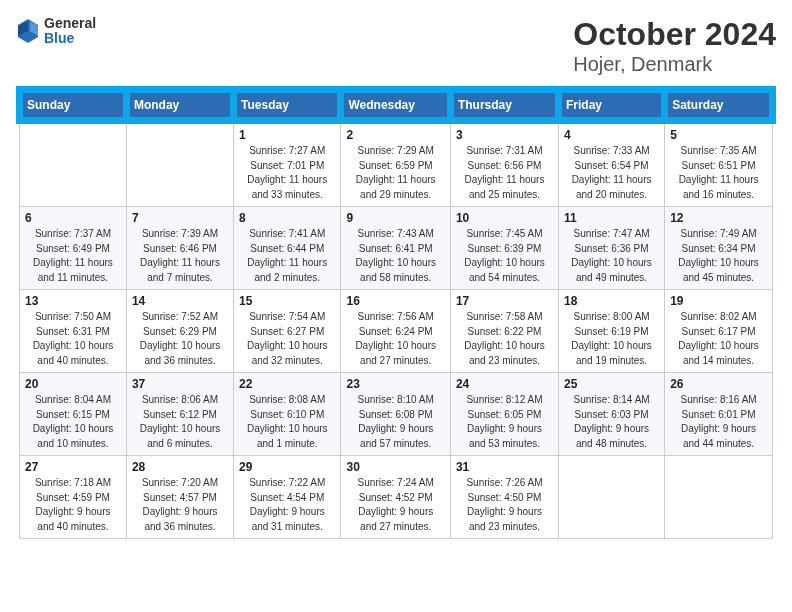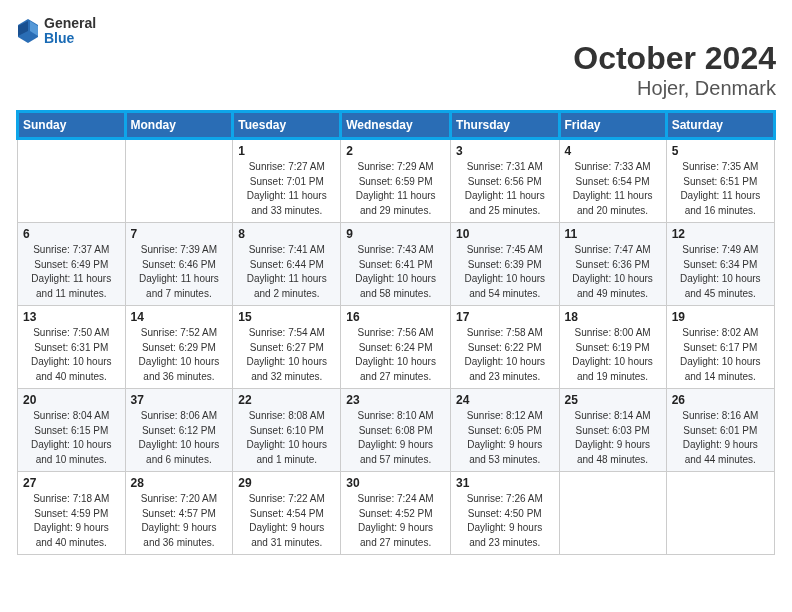--- a/index.html
+++ b/index.html
@@ -35,22 +35,20 @@
       font-weight: bold;
       line-height: 1.1;
     }
     .logo-general { color: #333; }
     .logo-blue { color: #1a6bb5; }
     .logo-icon {
       width: 24px;
       height: 28px;
     }
     .title-block {
-      text-align: right;
-      margin-top: 24px;
     }
     .month-title {
       font-size: 32px;
       font-weight: bold;
       color: #333;
     }
     .location {
       font-size: 20px;
       color: #555;
     }
@@ -60,21 +58,21 @@
       width: 100%;
       font-size: 10.5px;
     }
     .calendar th {
       background: #2a6db5;
       color: #fff;
       padding: 5px 4px;
       text-align: left;
       font-size: 12px;
       font-weight: bold;
-      border: 3px solid #0ea5e9;
+      border: 7px solid #0ea5e9;
     }
     .calendar td {
       border: 1px solid #ccc;
       vertical-align: top;
       padding: 4px 5px;
       width: 113px;
       height: 80px;
       background: #fff;
     }
     .calendar tr:nth-child(even) td {

